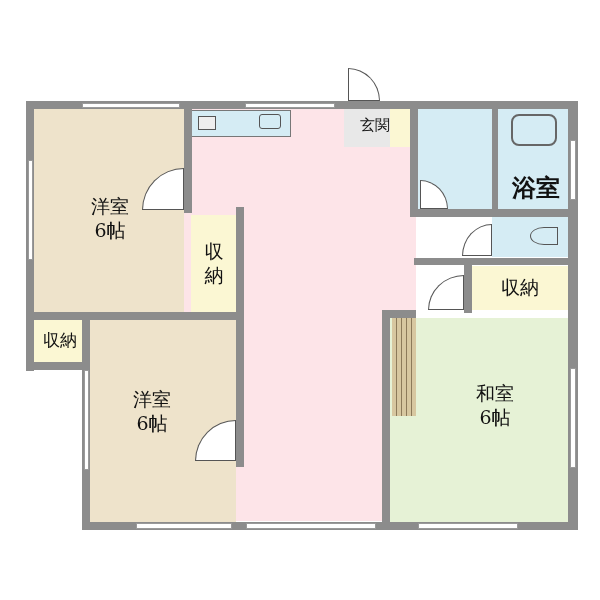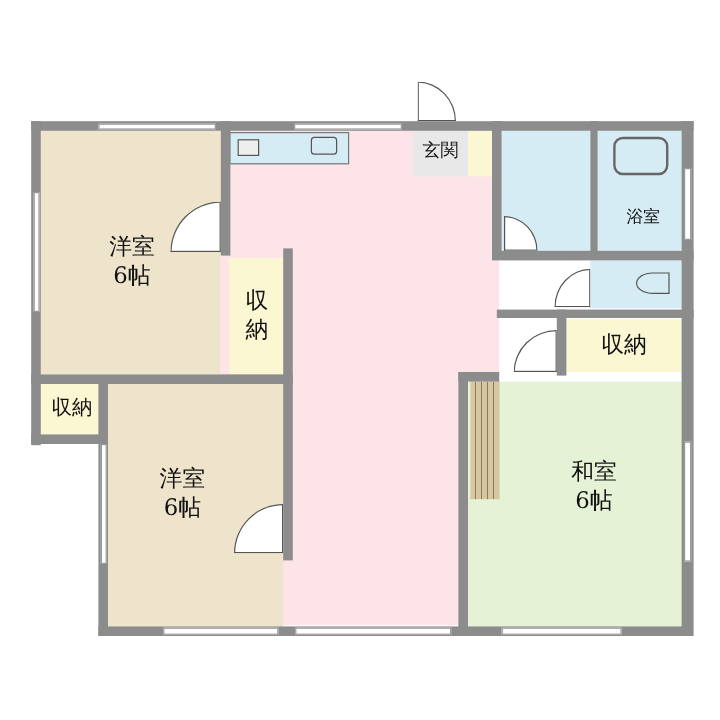--- a/index.html
+++ b/index.html
@@ -64,19 +64,19 @@
   <div class="door" style="left:142px;top:168px;width:42px;height:42px;border-radius:100% 0 0 0;"></div>
   <div class="door" style="left:195px;top:420px;width:41px;height:41px;border-radius:100% 0 0 0;"></div>
   <div class="door" style="left:348px;top:68px;width:32px;height:33px;border-radius:0 100% 0 0;"></div>
   <div class="door" style="left:420px;top:180px;width:28px;height:29px;border-radius:0 100% 0 0;"></div>
   <div class="door" style="left:462px;top:224px;width:30px;height:32px;border-radius:100% 0 0 0;"></div>
   <div class="door" style="left:428px;top:275px;width:36px;height:35px;border-radius:100% 0 0 0;"></div>
 
   <div class="lbl" style="left:80px;top:195px;width:60px;font-size:19px;"><span>洋室</span><br><span>6帖</span></div>
   <div class="lbl" style="left:194px;top:240px;width:40px;font-size:19px;">収
 納</div>
-  <div class="lbl" style="left:344px;top:116px;width:46px;font-size:15px;">玄関</div>
-  <div class="lbl" style="left:506px;top:173px;width:60px;font-size:14px;">浴室</div>
+  <div class="lbl" style="left:344px;top:116px;width:46px;font-size:15px;text-align:right;">玄関</div>
+  <div class="lbl" style="left:506px;top:173px;width:60px;font-size:24px;font-weight:bold;">浴室</div>
   <div class="lbl" style="left:472px;top:276px;width:96px;font-size:19px;">収納</div>
   <div class="lbl" style="left:122px;top:388px;width:60px;font-size:19px;"><span>洋室</span><br><span>6帖</span></div>
   <div class="lbl" style="left:32px;top:330px;width:56px;font-size:17px;">収納</div>
   <div class="lbl" style="left:460px;top:382px;width:70px;font-size:19px;"><span>和室</span><br><span>6帖</span></div>
 </div>
 
 </body></html>

